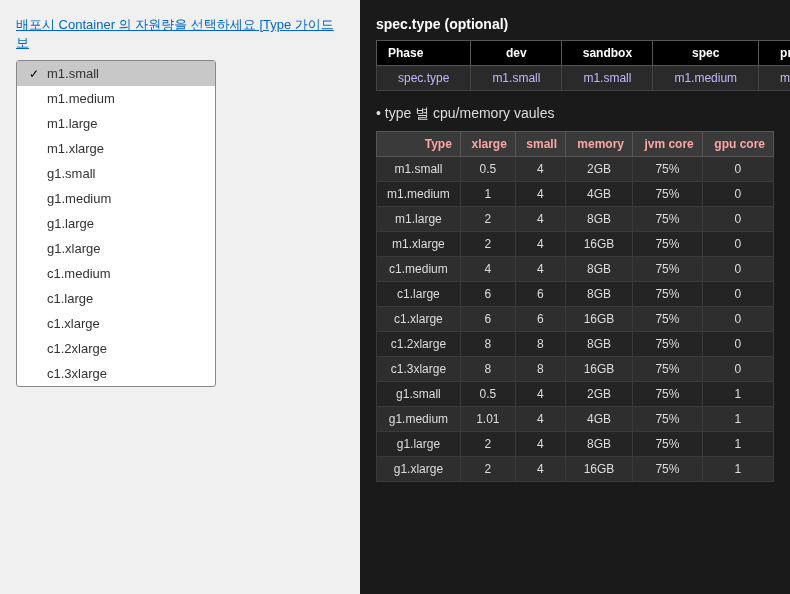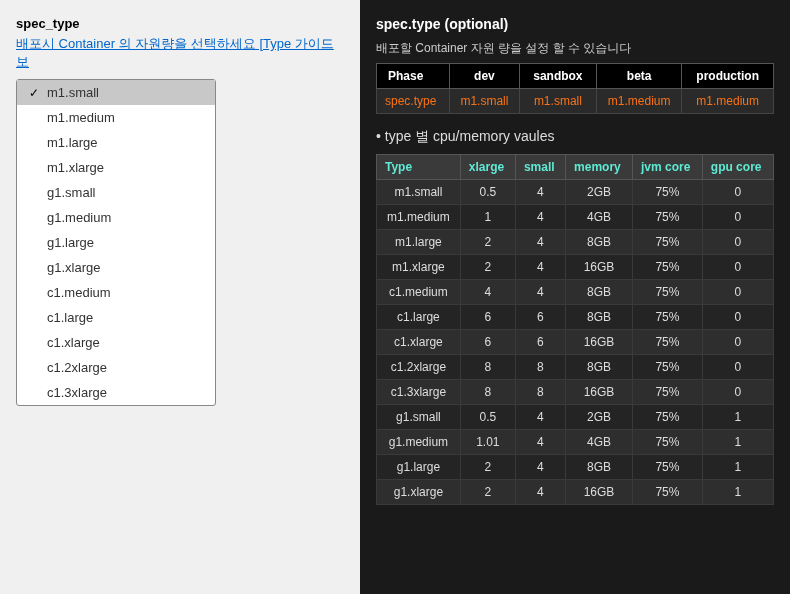--- a/index.html
+++ b/index.html
@@ -113,24 +113,24 @@
     .phase-table th {
       background: #000000;
       color: #fff;
       padding: 5px 11px;
       text-align: center;
       font-weight: 600;
       border: 1px solid #555;
     }
 
     .phase-table td {
-      padding: 5px 8px;
+      padding: 5px 21px;
       text-align: center;
       border: 1px solid #444;
-      color: #f97316;
+      color: #c4b5fd;
       background: #2a2a2a;
     }
 
     .phase-table th:first-child,
     .phase-table td:first-child {
       text-align: left;
     }
 
     
     .section-title {
@@ -143,23 +143,23 @@
     }
 
     .type-table {
       width: 100%;
       border-collapse: collapse;
       font-size: 12px;
     }
 
     .type-table th {
       background: #3a3a3a;
-      color: #5eead4;
+      color: #fca5a5;
       padding: 5px 8px;
-      text-align: left;
+      text-align: right;
       font-weight: 600;
       border: 1px solid #555;
     }
 
     .type-table td {
       padding: 5px 8px;
       text-align: center;
       border: 1px solid #3a3a3a;
       color: #ddd;
     }
@@ -173,21 +173,20 @@
     }
 
     .type-table td:first-child {
       text-align: center;
     }
   </style>
 </head>
 <body>
 
 <div class="left-panel">
-  <div class="field-label">spec_type</div>
   <div class="field-subtitle">배포시 Container 의 자원량을 선택하세요 [Type 가이드 보</div>
   <div class="dropdown-wrapper">
     <div class="dropdown-container" id="dropdown-list">
     <div class="dropdown-item selected"><span class="check">✓</span>m1.small</div>
         <div class="dropdown-item"><span class="check"></span>m1.medium</div>
         <div class="dropdown-item"><span class="check"></span>m1.large</div>
         <div class="dropdown-item"><span class="check"></span>m1.xlarge</div>
         <div class="dropdown-item"><span class="check"></span>g1.small</div>
         <div class="dropdown-item"><span class="check"></span>g1.medium</div>
         <div class="dropdown-item"><span class="check"></span>g1.large</div>
@@ -196,29 +195,28 @@
         <div class="dropdown-item"><span class="check"></span>c1.large</div>
         <div class="dropdown-item"><span class="check"></span>c1.xlarge</div>
         <div class="dropdown-item"><span class="check"></span>c1.2xlarge</div>
         <div class="dropdown-item"><span class="check"></span>c1.3xlarge</div>
       </div>
   </div>
 </div>
 
 <div class="right-panel">
   <div class="panel-title">spec.type (optional)</div>
-  <div class="panel-desc">배포할 Container 자원 량을 설정 할 수 있습니다</div>
 
   <table class="phase-table" id="phase-table">
   <thead>
         <tr>
           <th>Phase</th>
           <th>dev</th>
           <th>sandbox</th>
-          <th>beta</th>
+          <th>spec</th>
           <th>production</th>
         </tr>
       </thead>
       <tbody>
         <tr>
           <td>spec.type</td>
           <td>m1.small</td>
           <td>m1.small</td>
           <td>m1.medium</td>
           <td>m1.medium</td>

